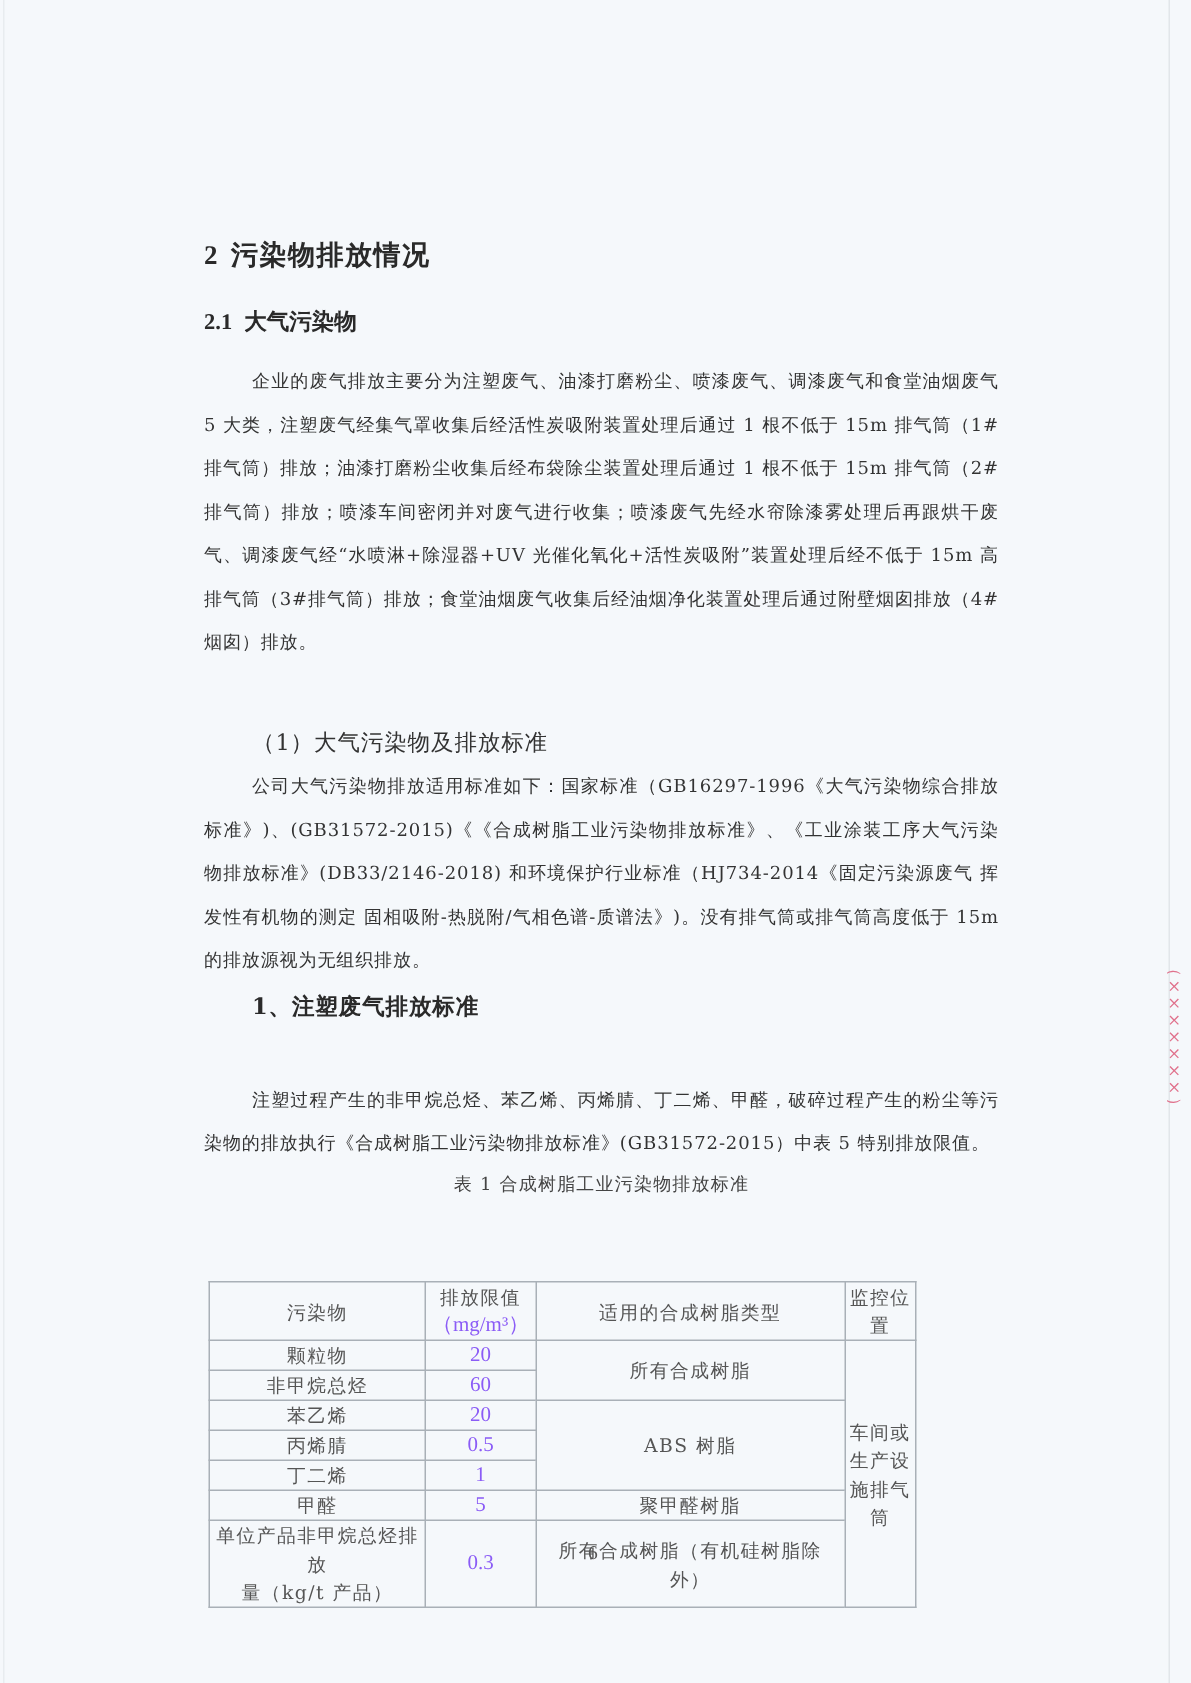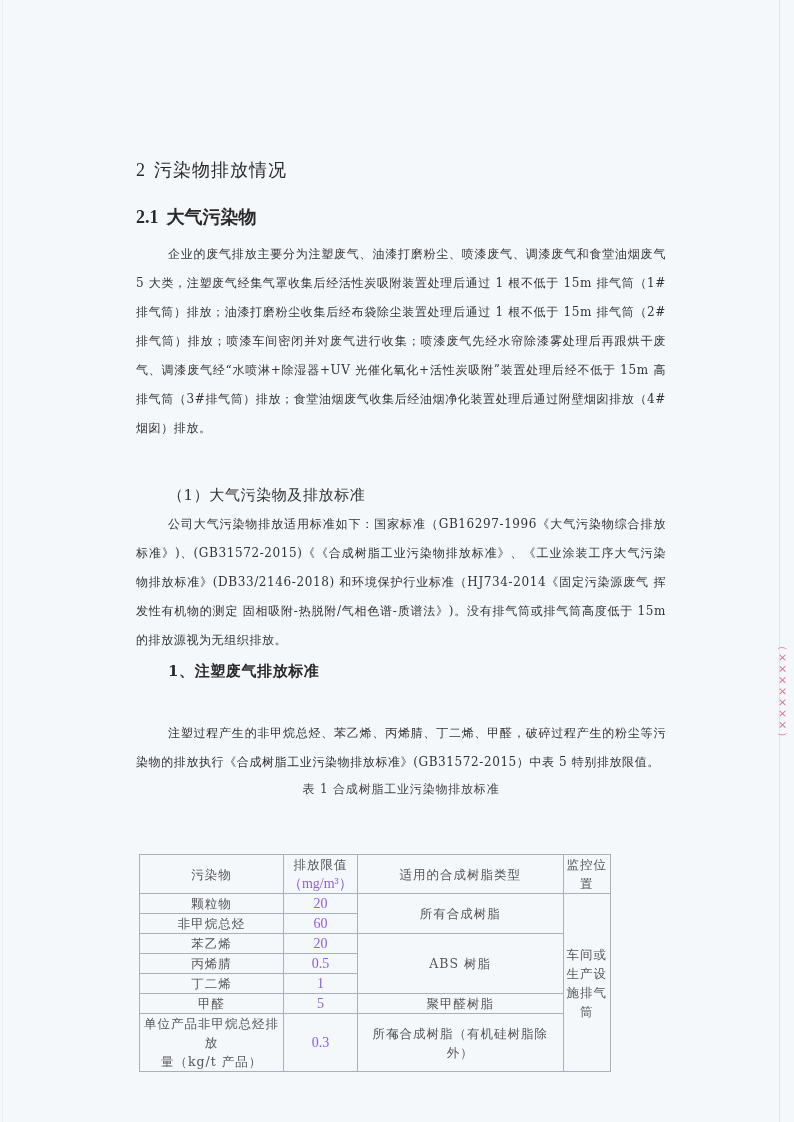--- a/index.html
+++ b/index.html
@@ -5,23 +5,23 @@
   html, body { margin: 0; padding: 0; }
   body {
     width: 794px; height: 1122px; position: relative; overflow: hidden;
     background: #f5f8fb;
     font-family: "DejaVu Serif", "Liberation Serif", serif;
     color: #2a2a2a;
   }
   .edge-line { position: absolute; top: 0; right: 14px; width: 1px; height: 1122px; background: #e2e6ea; }
   .left-line { position: absolute; top: 0; left: 2px; width: 1px; height: 1122px; background: #e8ecef; }
   .content { position: absolute; left: 136px; top: 0; width: 530px; }
-  .h1 { position: absolute; left: 0; top: 158px; font-size: 18px; font-weight: normal; letter-spacing: 1px; white-space: nowrap; }
+  .h1 { position: absolute; left: 0; top: 158px; font-size: 18px; font-weight: bold; letter-spacing: 1px; white-space: nowrap; }
   .h1 .num { margin-right: 8px; font-family: "Liberation Serif", serif; }
-  .h2 { position: absolute; left: 0; top: 205px; font-size: 18px; font-weight: bold; white-space: nowrap; }
+  .h2 { position: absolute; left: 0; top: 205px; font-size: 15px; font-weight: bold; white-space: nowrap; }
   .h2 .num { margin-right: 8px; font-family: "Liberation Serif", serif; }
   .para {
     position: absolute; left: 0; width: 530px;
     font-size: 12px; line-height: 29px; text-indent: 32px;
     text-align: justify; letter-spacing: 0.6px; color: #333;
   }
   .p1 { top: 240px; }
   .sub1 { position: absolute; left: 32px; top: 481px; font-size: 15px; line-height: 29px; white-space: nowrap; letter-spacing: 0.6px; color:#333;}
   .p2 { top: 510px; }
   .h3 { position: absolute; left: 32px; top: 662px; font-size: 15px; font-weight: bold; white-space: nowrap; letter-spacing: 0.6px;}

